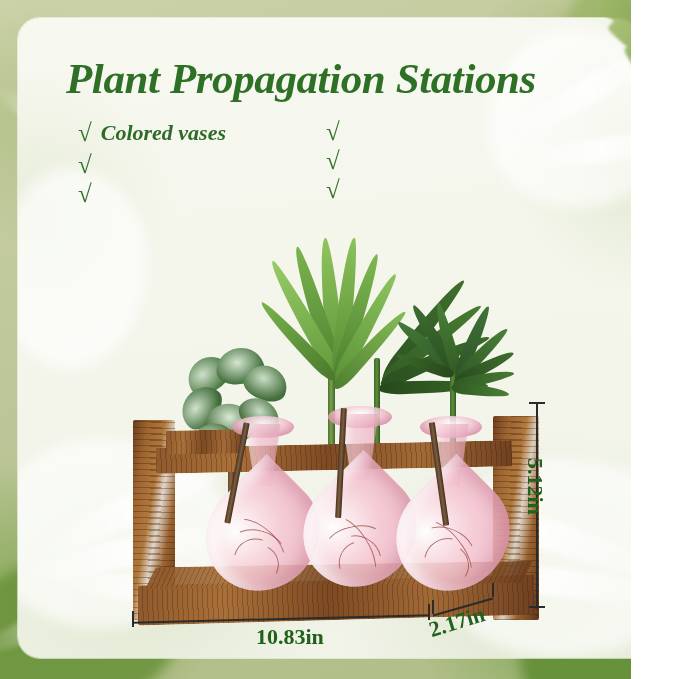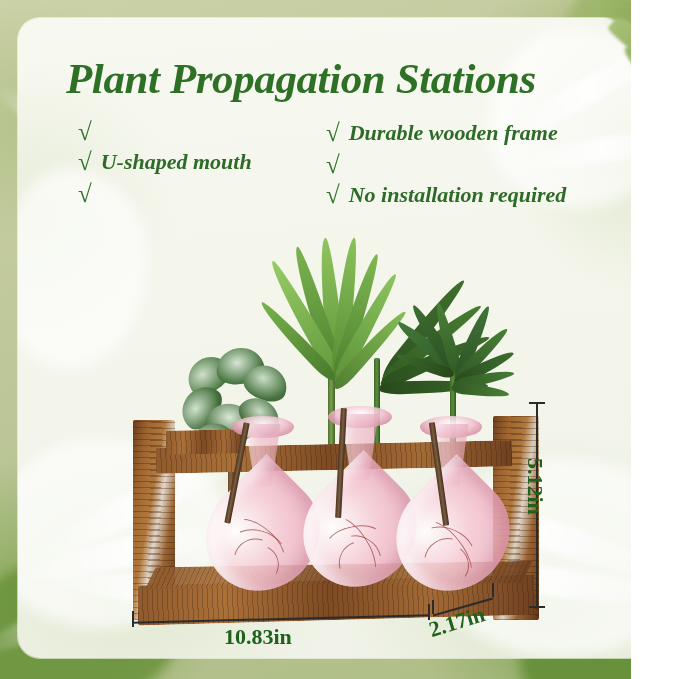--- a/index.html
+++ b/index.html
@@ -258,41 +258,39 @@
     <div class="card-frond" style="left:480px; top:60px;  width:180px; height:26px; transform:rotate(-30deg);"></div>
     <div class="card-frond" style="left:500px; top:120px; width:170px; height:24px; transform:rotate(-8deg);"></div>
 
     <div class="headline">Plant Propagation Stations</div>
 
     <div class="features">
 
       <div class="feat-col left">
         <div class="feat">
           <span class="radical">√</span>
-        </div>
-        <div class="feat">
-          <span class="radical">√</span>
-          <span>U-shaped mouth</span>
+          <span>Colored vases</span>
+        </div>
+        <div class="feat">
+          <span class="radical">√</span>
         </div>
         <div class="feat">
           <span class="radical">√</span>
         </div>
       </div>
 
       <div class="feat-col right">
         <div class="feat">
           <span class="radical">√</span>
-          <span>Durable wooden frame</span>
-        </div>
-        <div class="feat">
-          <span class="radical">√</span>
-        </div>
-        <div class="feat">
-          <span class="radical">√</span>
-          <span>No installation required</span>
+        </div>
+        <div class="feat">
+          <span class="radical">√</span>
+        </div>
+        <div class="feat">
+          <span class="radical">√</span>
         </div>
       </div>
 
     </div>
 
     <div class="product">
 
       <div class="palm-stem" style="left:290px; top:160px; width:7px; height:80px;"></div>
       <div class="frond-blade" style="left:292px; top:30px;  width:17px; height:140px; background:linear-gradient(180deg,#8fc45e,#5f9338); transform:rotate(-6deg);"></div>
       <div class="frond-blade" style="left:292px; top:35px;  width:16px; height:135px; background:linear-gradient(180deg,#7ab34e,#4f8230); transform:rotate(-18deg);"></div>
@@ -375,21 +373,21 @@
         <div class="root" style="left:392px; top:338px; width:38px; height:36px; transform:rotate(80deg);"></div>
       </div>
 
       <div class="wood" style="left:100px; top:392px; width:396px; height:20px; border-radius:0 0 3px 3px; transform:skewY(-1.6deg);"></div>
 
     </div>
 
     <div class="dim-line" style="left:114px; top:600px; width:298px; height:2px; transform:rotate(-1.4deg);"></div>
     <div class="dim-tick" style="left:114px; top:593px; width:2px; height:16px;"></div>
     <div class="dim-tick" style="left:410px; top:586px; width:2px; height:16px;"></div>
-    <div class="dim-label" style="left:206px; top:606px;">10.83in</div>
+    <div class="dim-label" style="left:238px; top:606px;">10.83in</div>
 
     <div class="dim-line" style="left:414px; top:588px; width:62px; height:2px; transform:rotate(-16deg);"></div>
     <div class="dim-tick" style="left:414px; top:582px; width:2px; height:14px;"></div>
     <div class="dim-tick" style="left:474px; top:565px; width:2px; height:14px;"></div>
     <div class="dim-label depth" style="left:408px; top:600px;">2.17in</div>
 
     <div class="dim-line" style="left:518px; top:384px; width:2px; height:206px;"></div>
     <div class="dim-tick" style="left:511px; top:384px; width:16px; height:2px;"></div>
     <div class="dim-tick" style="left:511px; top:588px; width:16px; height:2px;"></div>
     <div class="dim-label vertical" style="left:530px; top:440px;">5.12in</div>

